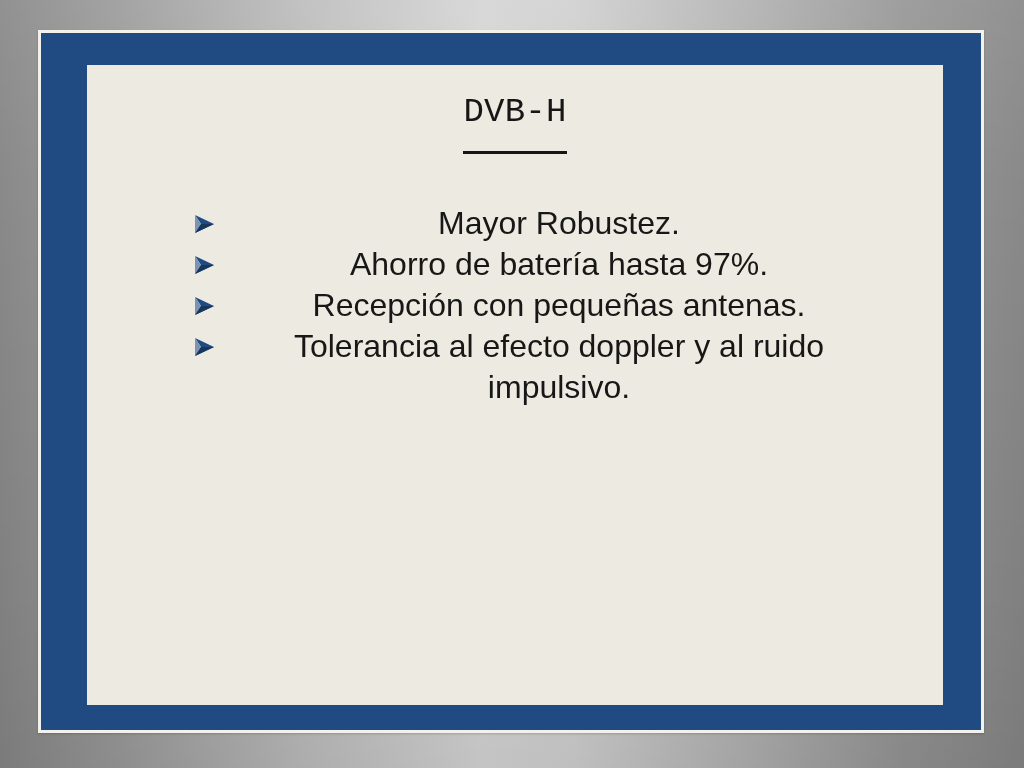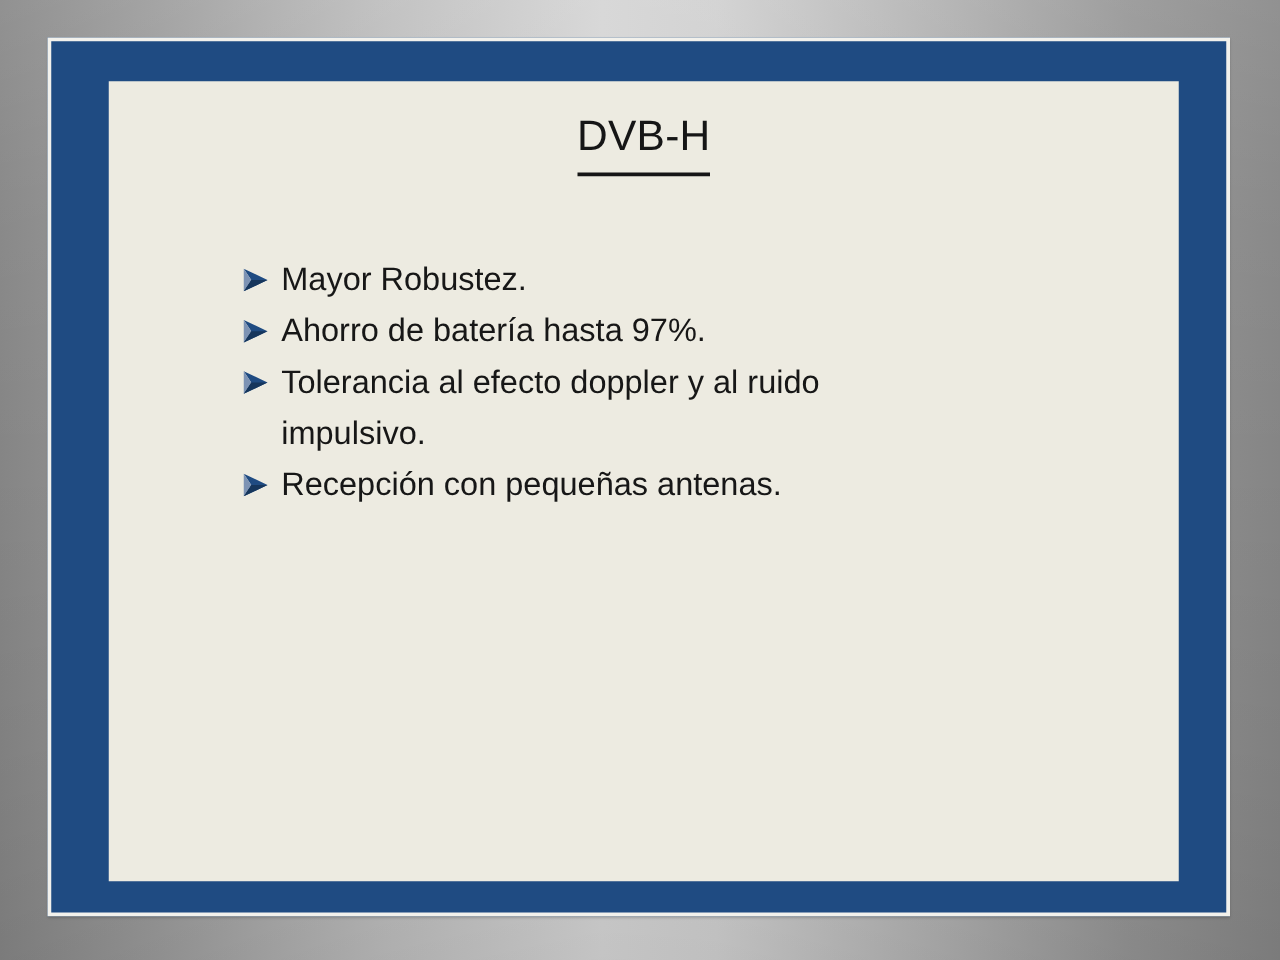--- a/index.html
+++ b/index.html
@@ -70,40 +70,42 @@
     width: 100%;
     text-align: center;
     font-size: 34px;
     line-height: 1.1;
     color: #161616;
     letter-spacing: 0.2px;
   }
   #slide-title .title-underline {
     display: inline-block;
     border-bottom: 3px solid #161616;
-    padding-bottom: 10px;
+    padding-bottom: 20px;
+    font-family: Liberation Mono, monospace;
   }
 
   
   #bullet-list {
     position: absolute;
     left: 106px;
     top: 138px;
     width: 700px;
     margin: 0;
     padding: 0;
     list-style: none;
   }
   .bullet-item {
     display: flex;
     align-items: flex-start;
-    font-size: 26px;
+    font-size: 32px;
     line-height: 41px;
     color: #171717;
     margin: 0;
+    text-align: center;
   }
   .bullet-marker {
     flex: 0 0 auto;
     width: 30px;
     height: 41px;
     display: flex;
     align-items: center;
     justify-content: flex-start;
   }
   .bullet-marker svg {
@@ -153,31 +155,31 @@
       </li>
 
       <li class="bullet-item">
         <span class="bullet-marker">
           <svg width="22" height="20" viewBox="0 0 22 20" aria-hidden="true">
             <polygon points="2,1 21,10 2,19 8,10" fill="#1f4b82"></polygon>
             <polygon points="2,1 8,10 2,19" fill="#7d93b4"></polygon>
             <polygon points="8,10 21,10 2,19" fill="#16365c"></polygon>
           </svg>
         </span>
-        <span class="bullet-text">Tolerancia al efecto doppler y al ruido
-impulsivo.</span>
+        <span class="bullet-text">Recepción con pequeñas antenas.</span>
       </li>
 
       <li class="bullet-item">
         <span class="bullet-marker">
           <svg width="22" height="20" viewBox="0 0 22 20" aria-hidden="true">
             <polygon points="2,1 21,10 2,19 8,10" fill="#1f4b82"></polygon>
             <polygon points="2,1 8,10 2,19" fill="#7d93b4"></polygon>
             <polygon points="8,10 21,10 2,19" fill="#16365c"></polygon>
           </svg>
         </span>
-        <span class="bullet-text">Recepción con pequeñas antenas.</span>
+        <span class="bullet-text">Tolerancia al efecto doppler y al ruido
+impulsivo.</span>
       </li>
 
     </ul>
 
   </div>
 </div>
 
 </body></html>

